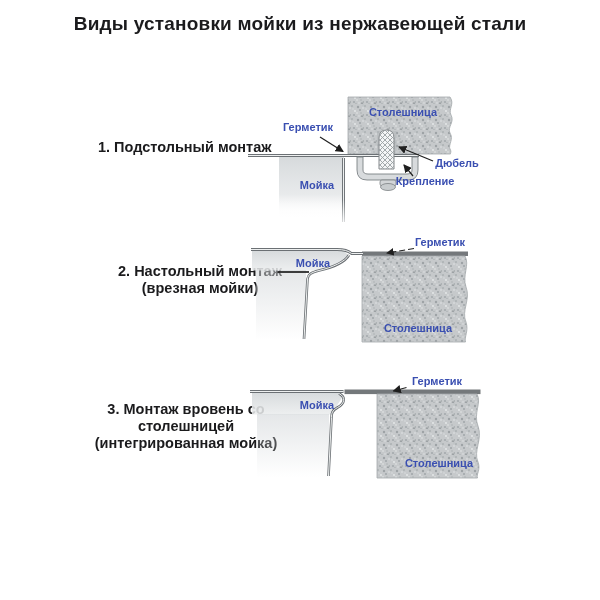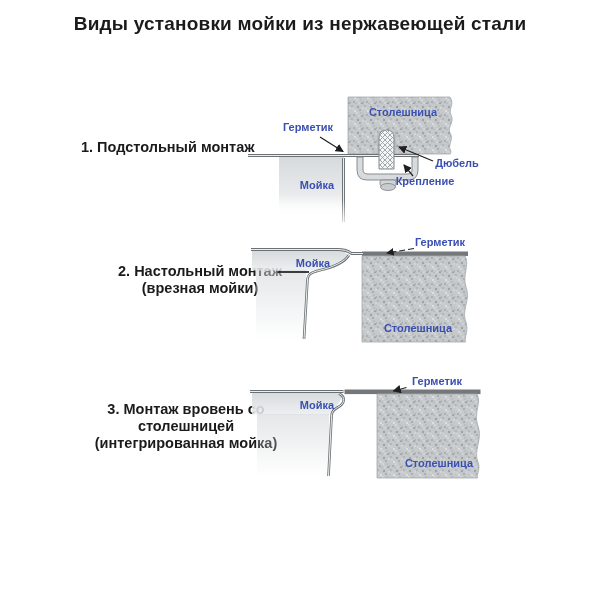--- a/index.html
+++ b/index.html
@@ -3,21 +3,21 @@
 <meta charset="utf-8">
 <style>
   html,body{margin:0;padding:0;background:#ffffff;width:600px;height:600px;overflow:hidden;}
   body{font-family:"Liberation Sans",sans-serif;position:relative;}
   .stage{position:absolute;inset:0;width:600px;height:600px;padding-left:15px;}
   .title{
     position:absolute;top:13px;left:0;width:600px;text-align:center;
     font-size:19px;font-weight:bold;letter-spacing:.2px;color:#1a1a1c;
   }
   .cap{position:absolute;font-weight:bold;color:#1b1b1d;font-size:14.5px;line-height:1.18;}
-  .cap1{left:81px;top:139px;white-space:nowrap;}
+  .cap1{left:98px;top:139px;white-space:nowrap;}
   .cap2{left:110px;top:263px;width:180px;text-align:center;}
   .cap3{left:90px;top:401px;width:192px;text-align:center;}
   svg{position:absolute;left:0;top:0;}
   svg text{font-family:"Liberation Sans",sans-serif;font-weight:bold;font-size:11px;}
 </style>
 </head>
 <body>
 
 <div class="stage">
 

